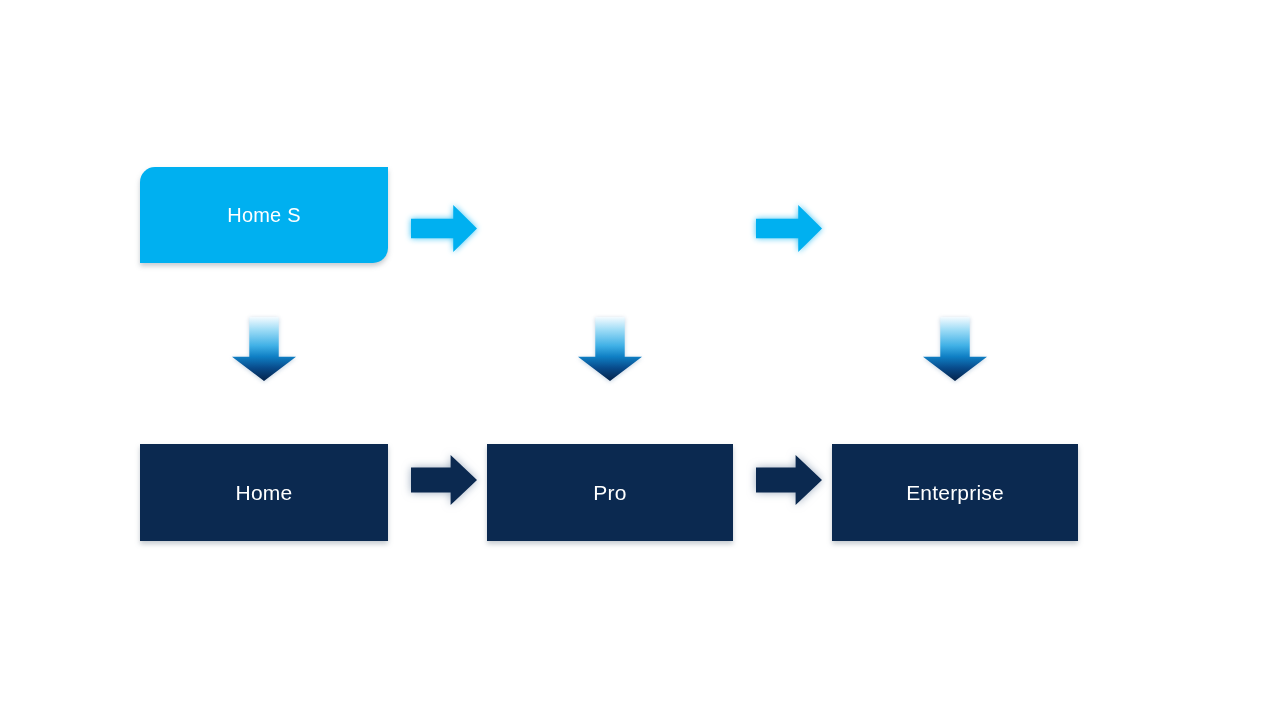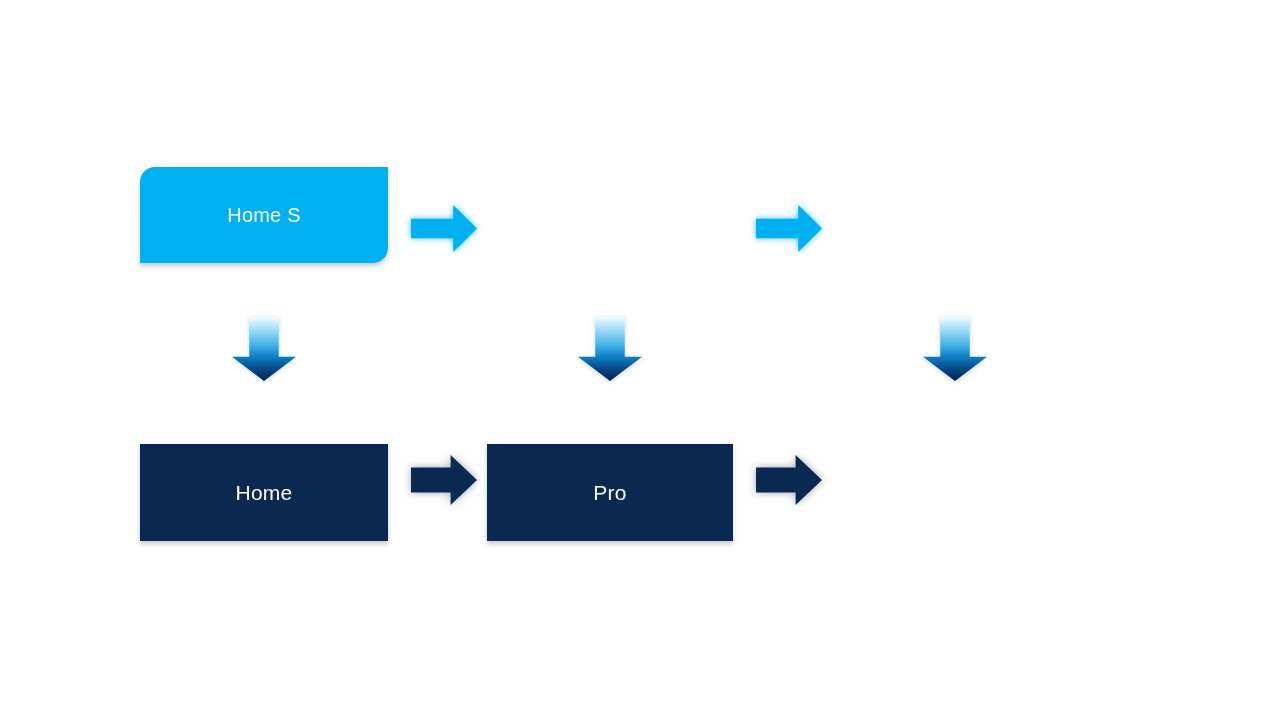--- a/index.html
+++ b/index.html
@@ -123,20 +123,23 @@
   <div class="arrow-down d3">
     <div class="shape"></div>
   </div>
 
   <div class="node bottom col1">
     <span class="label">Home</span>
   </div>
   <div class="node bottom col2">
     <span class="label">Pro</span>
   </div>
+  <div class="node bottom col3">
+    <span class="label">Enterprise</span>
+  </div>
 
   <div class="arrow-right dark a1">
     <div class="shape"></div>
   </div>
   <div class="arrow-right dark a2">
     <div class="shape"></div>
   </div>
 
 </div>
 

